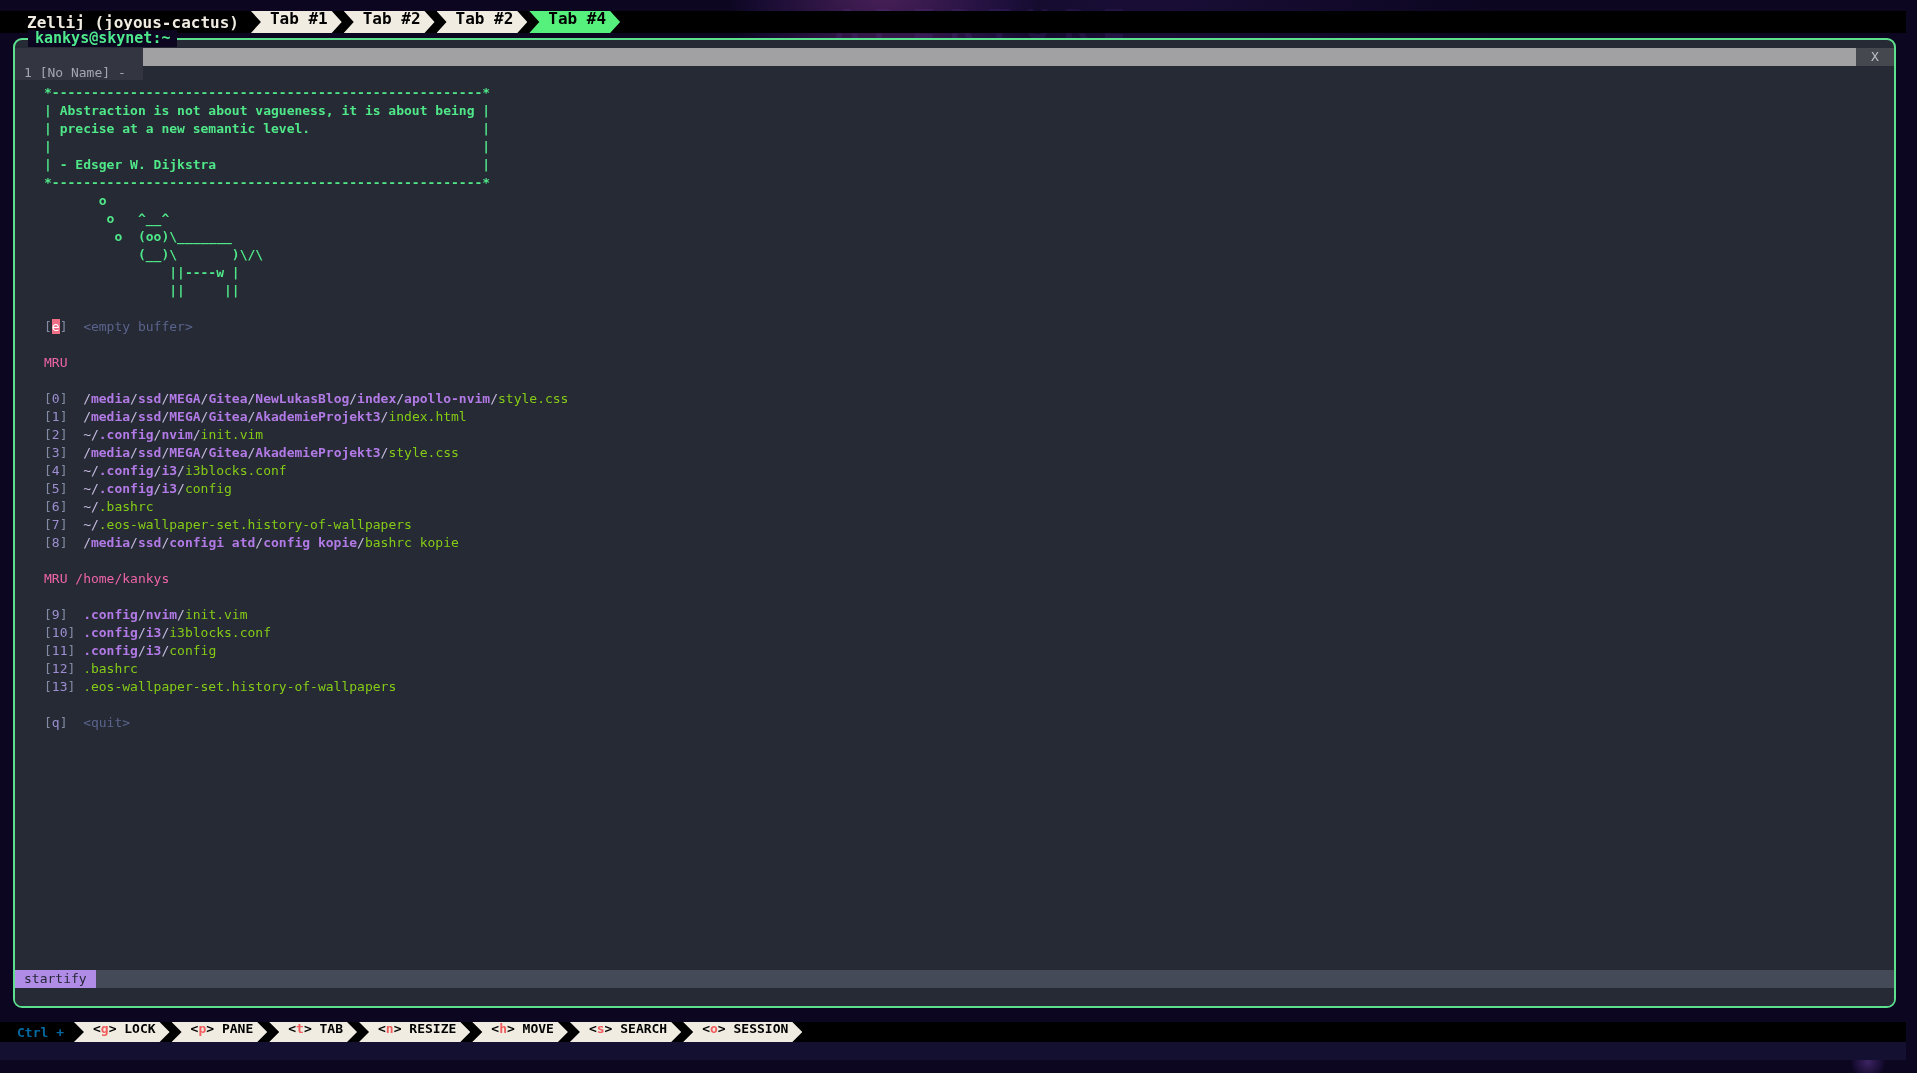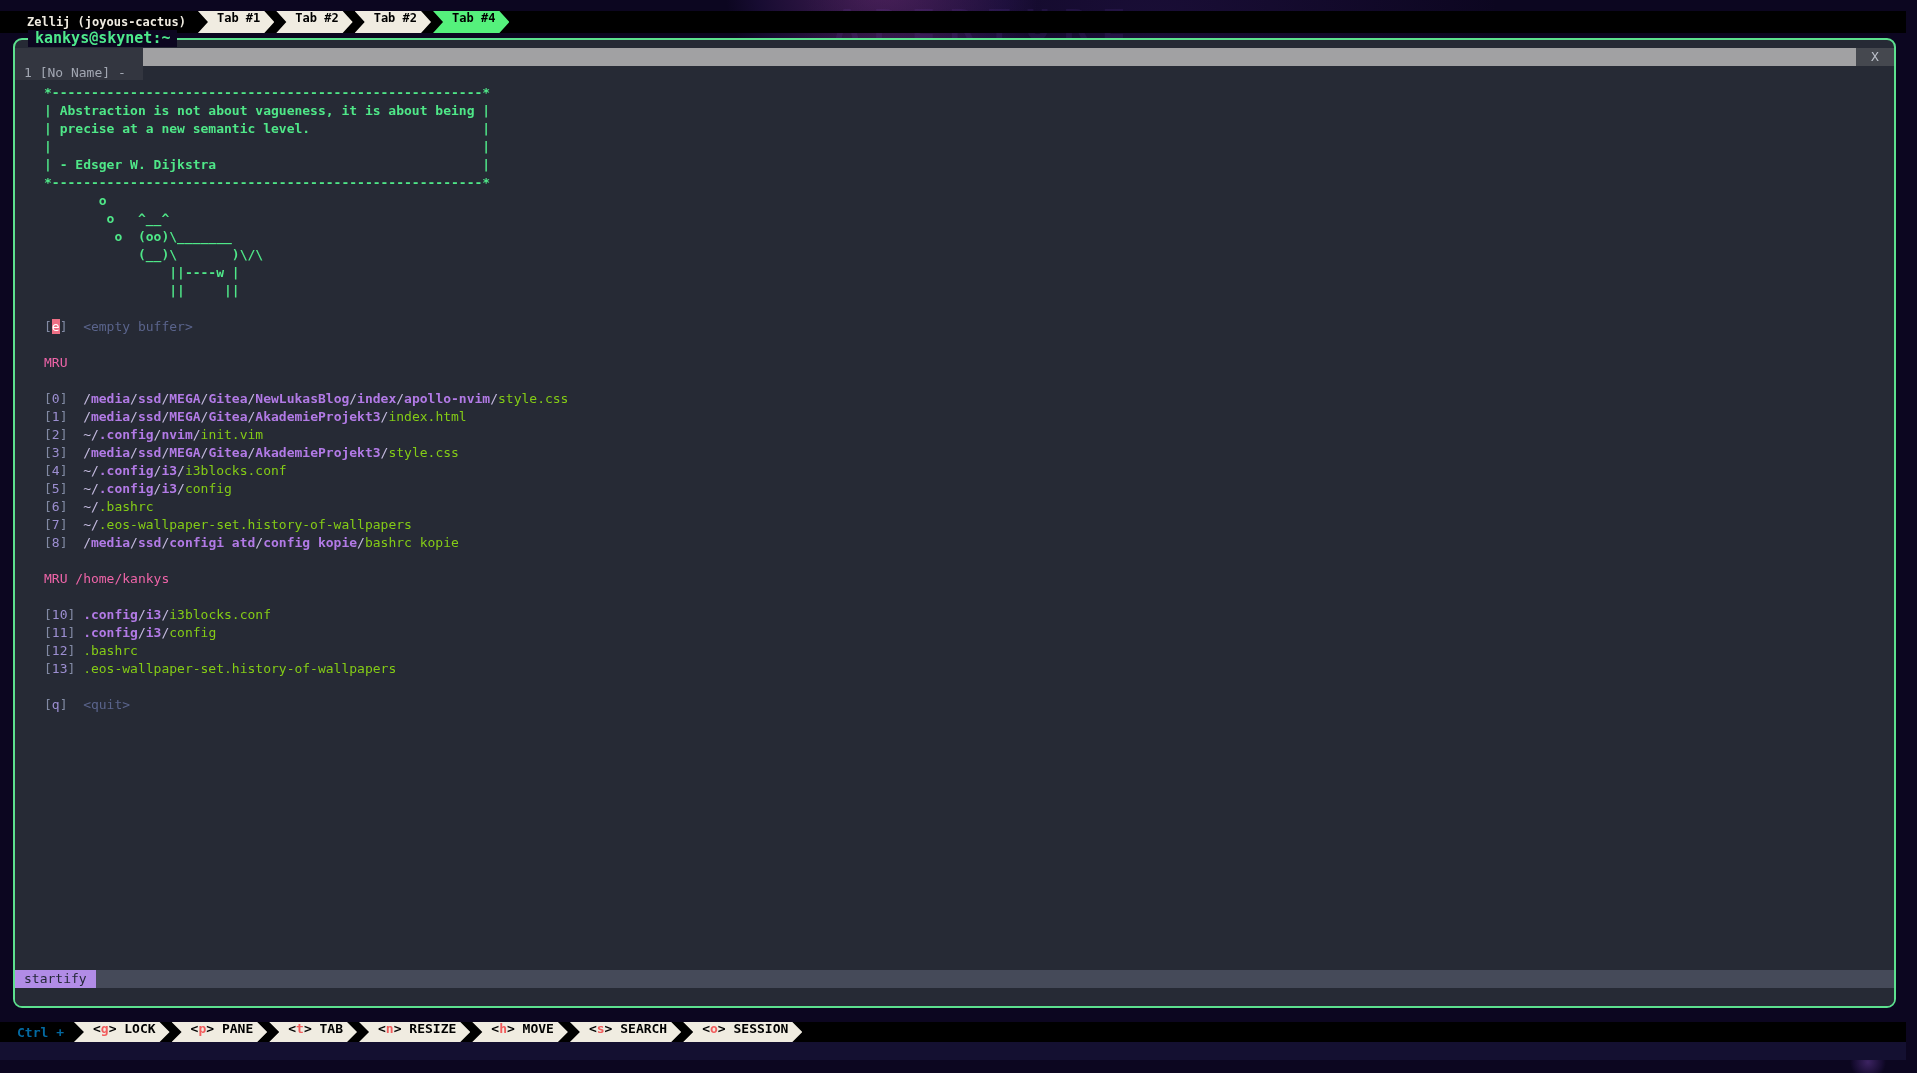--- a/index.html
+++ b/index.html
@@ -18,21 +18,21 @@
     position:absolute; top:2px; left:835px; width:700px;
     font-size:40px; font-weight:bold; letter-spacing:14px;
     color:rgba(140,90,220,0.10); z-index:0; user-select:none;
   }
 
   .term-window{ position:absolute; left:0; top:11px; width:1906px; height:1049px; z-index:1;
     display:flex; flex-direction:column; }
 
   
   .tabbar{ height:22px; background:#000; display:flex; align-items:stretch;
-    font-size:12px; font-weight:bold; color:#f0ece1; }
+    font-size:16px; font-weight:bold; color:#f0ece1; }
   .session-label{ padding:0 10px 0 27px; display:flex; align-items:center; white-space:pre; }
   .ribbon{
     display:flex; align-items:center; white-space:pre;
     background:#f0ece1; color:#000;
     padding:0 14px 8px 19px; margin-left:2px;
     clip-path:polygon(0 0, calc(100% - 10px) 0, 100% 50%, calc(100% - 10px) 100%, 0 100%, 10px 50%);
   }
   .ribbon.active{ background:#55f17c; }
 
   
@@ -133,20 +133,21 @@
               <div class="bufline"><span class="s-br">[</span><span class="s-key">2</span><span class="s-br">]  </span><span class="s-sep">~/</span><span class="s-dir">.config</span><span class="s-sep">/</span><span class="s-dir">nvim</span><span class="s-sep">/</span><span class="s-file">init.vim</span></div>
               <div class="bufline"><span class="s-br">[</span><span class="s-key">3</span><span class="s-br">]  </span><span class="s-sep">/</span><span class="s-dir">media</span><span class="s-sep">/</span><span class="s-dir">ssd</span><span class="s-sep">/</span><span class="s-dir">MEGA</span><span class="s-sep">/</span><span class="s-dir">Gitea</span><span class="s-sep">/</span><span class="s-dir">AkademieProjekt3</span><span class="s-sep">/</span><span class="s-file">style.css</span></div>
               <div class="bufline"><span class="s-br">[</span><span class="s-key">4</span><span class="s-br">]  </span><span class="s-sep">~/</span><span class="s-dir">.config</span><span class="s-sep">/</span><span class="s-dir">i3</span><span class="s-sep">/</span><span class="s-file">i3blocks.conf</span></div>
               <div class="bufline"><span class="s-br">[</span><span class="s-key">5</span><span class="s-br">]  </span><span class="s-sep">~/</span><span class="s-dir">.config</span><span class="s-sep">/</span><span class="s-dir">i3</span><span class="s-sep">/</span><span class="s-file">config</span></div>
               <div class="bufline"><span class="s-br">[</span><span class="s-key">6</span><span class="s-br">]  </span><span class="s-sep">~/</span><span class="s-file">.bashrc</span></div>
               <div class="bufline"><span class="s-br">[</span><span class="s-key">7</span><span class="s-br">]  </span><span class="s-sep">~/</span><span class="s-file">.eos-wallpaper-set.history-of-wallpapers</span></div>
               <div class="bufline"><span class="s-br">[</span><span class="s-key">8</span><span class="s-br">]  </span><span class="s-sep">/</span><span class="s-dir">media</span><span class="s-sep">/</span><span class="s-dir">ssd</span><span class="s-sep">/</span><span class="s-dir">configi atd</span><span class="s-sep">/</span><span class="s-dir">config kopie</span><span class="s-sep">/</span><span class="s-file">bashrc kopie</span></div>
               <div class="bufline"></div>
               <div class="bufline"><span class="s-sec">MRU /home/kankys</span></div>
               <div class="bufline"></div>
+              <div class="bufline"><span class="s-br">[</span><span class="s-key">9</span><span class="s-br">]  </span><span class="s-dir">.config</span><span class="s-sep">/</span><span class="s-dir">nvim</span><span class="s-sep">/</span><span class="s-file">init.vim</span></div>
               <div class="bufline"><span class="s-br">[</span><span class="s-key">10</span><span class="s-br">] </span><span class="s-dir">.config</span><span class="s-sep">/</span><span class="s-dir">i3</span><span class="s-sep">/</span><span class="s-file">i3blocks.conf</span></div>
               <div class="bufline"><span class="s-br">[</span><span class="s-key">11</span><span class="s-br">] </span><span class="s-dir">.config</span><span class="s-sep">/</span><span class="s-dir">i3</span><span class="s-sep">/</span><span class="s-file">config</span></div>
               <div class="bufline"><span class="s-br">[</span><span class="s-key">12</span><span class="s-br">] </span><span class="s-file">.bashrc</span></div>
               <div class="bufline"><span class="s-br">[</span><span class="s-key">13</span><span class="s-br">] </span><span class="s-file">.eos-wallpaper-set.history-of-wallpapers</span></div>
               <div class="bufline"></div>
               <div class="bufline"><span class="s-br">[</span><span class="s-key">q</span><span class="s-br">]  </span><span class="s-mut">&lt;quit&gt;</span></div>
             </div>
           <div class="statusline">
             <span class="mode-badge">startify</span>
           </div>

